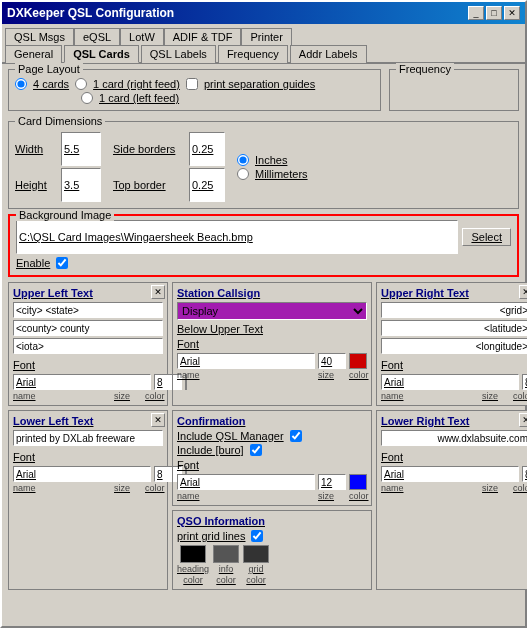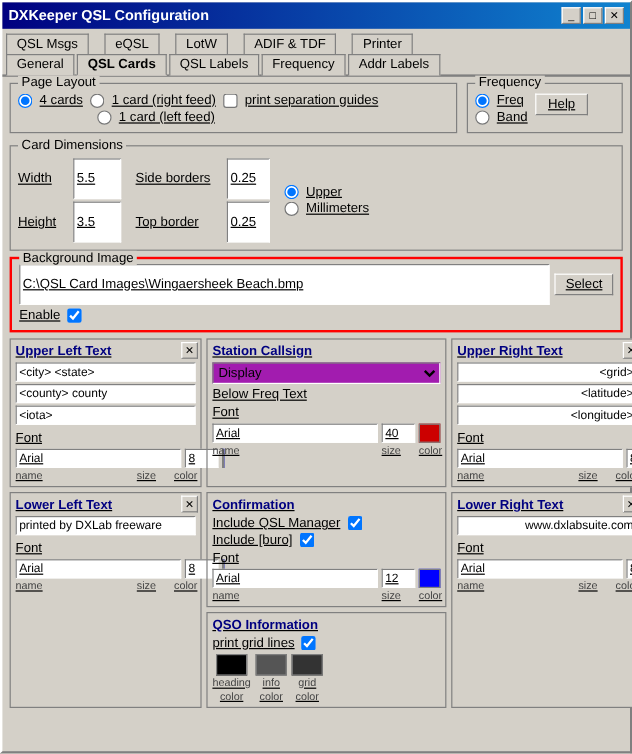--- a/index.html
+++ b/index.html
@@ -47,21 +47,21 @@
       border-right-color: #808080;
       font-size: 9px;
       cursor: pointer;
       display: flex;
       align-items: center;
       justify-content: center;
     }
     .tab-row {
       display: flex;
       padding: 3px 3px 0;
-      gap: 13px;
+      gap: 0;
     }
     .tab {
       padding: 2px 8px;
       background: #d4d0c8;
       border: 1px solid #808080;
       border-bottom: none;
       cursor: pointer;
       font-size: 11px;
       position: relative;
       top: 1px;
@@ -341,33 +341,20 @@
           <span class="label">print separation guides</span>
         </div>
         <div class="row">
           <span style="width:60px;display:inline-block;"></span>
           <input type="radio" name="cards" style="">
           <span class="label">1 card (left feed)</span>
         </div>
       </div>
       <div class="group-box" style="min-width:130px; padding-top:8px;">
         <span class="group-title">Frequency</span>
-        <div style="display:flex; gap:6px; align-items:flex-start;">
-          <div>
-            <div class="row">
-              <input type="radio" name="freq" checked="" style="">
-              <span class="label">Freq</span>
-            </div>
-            <div class="row">
-              <input type="radio" name="freq" style="">
-              <span class="label">Band</span>
-            </div>
-          </div>
-          <button class="help-btn">Help</button>
-        </div>
       </div>
     </div>
 
     <div class="group-box" style="margin-bottom:5px; padding-top:10px;">
       <span class="group-title">Card Dimensions</span>
       <div style="display:flex; gap:12px; align-items:center;">
         <div>
           <div class="row">
             <span class="label" style="width:40px;">Width</span>
             <input class="text-input" style="width: 40px;" value="5.5">
@@ -383,21 +370,21 @@
             <input class="text-input" style="width: 36px;" value="0.25">
           </div>
           <div class="row">
             <span class="label" style="width:70px;">Top border</span>
             <input class="text-input" style="width: 36px;" value="0.25">
           </div>
         </div>
         <div>
           <div class="row">
             <input type="radio" name="units" checked="" style="">
-            <span class="label">Upper</span>
+            <span class="label">Inches</span>
           </div>
           <div class="row">
             <input type="radio" name="units" style="">
             <span class="label">Millimeters</span>
           </div>
         </div>
       </div>
     </div>
 
     <div class="background-group">
@@ -434,21 +421,21 @@
           <span class="font-label-color">color</span>
         </div>
       </div>
 
       <div class="center-panel">
         <div class="panel-title">Station Callsign</div>
         <select class="dropdown-sel">
           <option>Display</option>
         </select>
         <div class="row" style="margin-top:3px;">
-          <span class="label">Below Freq Text</span>
+          <span class="label">Below Upper Text</span>
         </div>
         <div class="font-row">
           <span class="label">Font</span>
         </div>
         <div class="font-row">
           <input class="font-name-input" value="Arial" style="">
           <input class="font-size-input" value="40" style="">
           <div class="color-box" style="background:#cc0000;"></div>
         </div>
         <div class="font-labels">

